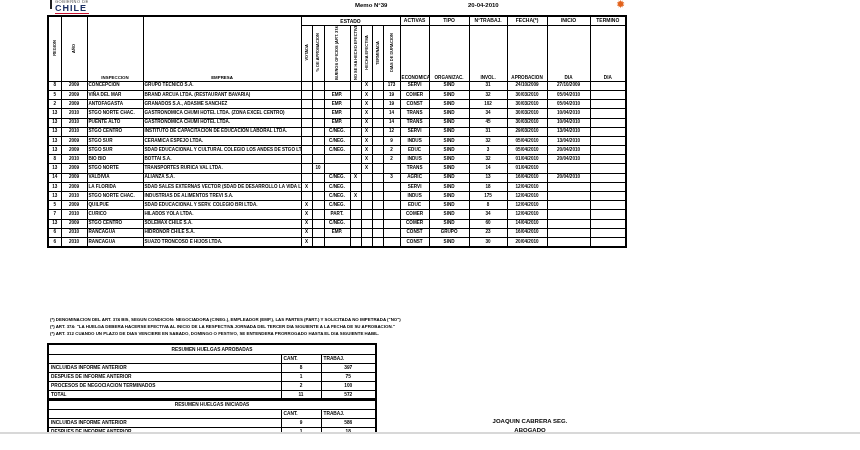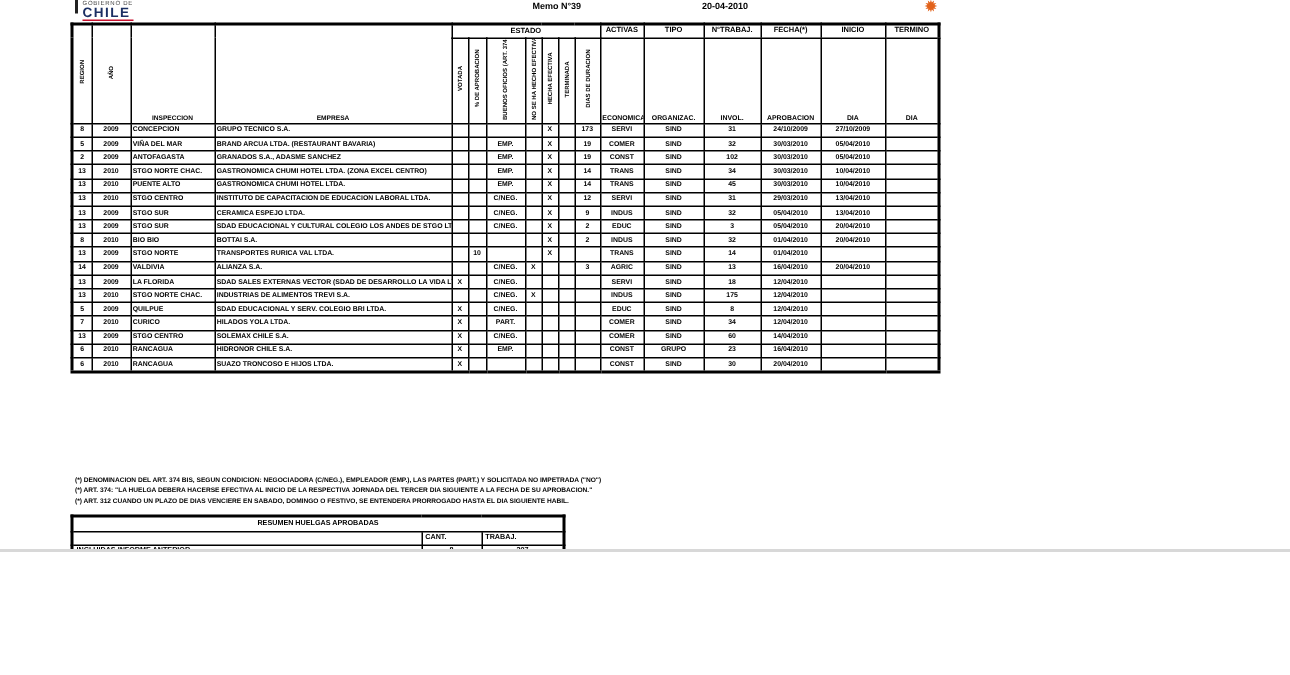--- a/index.html
+++ b/index.html
@@ -1,16 +1,16 @@
 <!DOCTYPE html>
 <html><head>
 <meta charset="utf-8">
 <style>
   html,body{margin:0;padding:0;background:#fff;}
-  #page{position:relative;width:860px;height:368px;background:#ffffff;overflow:hidden;
+  #page{position:relative;width:860px;height:434px;background:#ffffff;overflow:hidden;
         font-family:"Liberation Sans",sans-serif;color:#000;}
   
   #gov-logo{position:absolute;left:55px;top:0px;line-height:1;}
   #gov-logo .l1{font-size:4px;letter-spacing:.5px;color:#444;}
   #gov-logo .l2{font-size:9px;font-weight:bold;letter-spacing:1px;}
   #logo-bar{position:absolute;left:50px;top:0;width:2px;height:9px;background:#222;}
   #memo-no{position:absolute;left:355px;top:2px;font-size:6px;font-weight:bold;}
   #memo-date{position:absolute;left:468px;top:2px;font-size:6px;font-weight:bold;}
   #dt-logo{position:absolute;left:616px;top:-2px;font-size:11px;}
   

